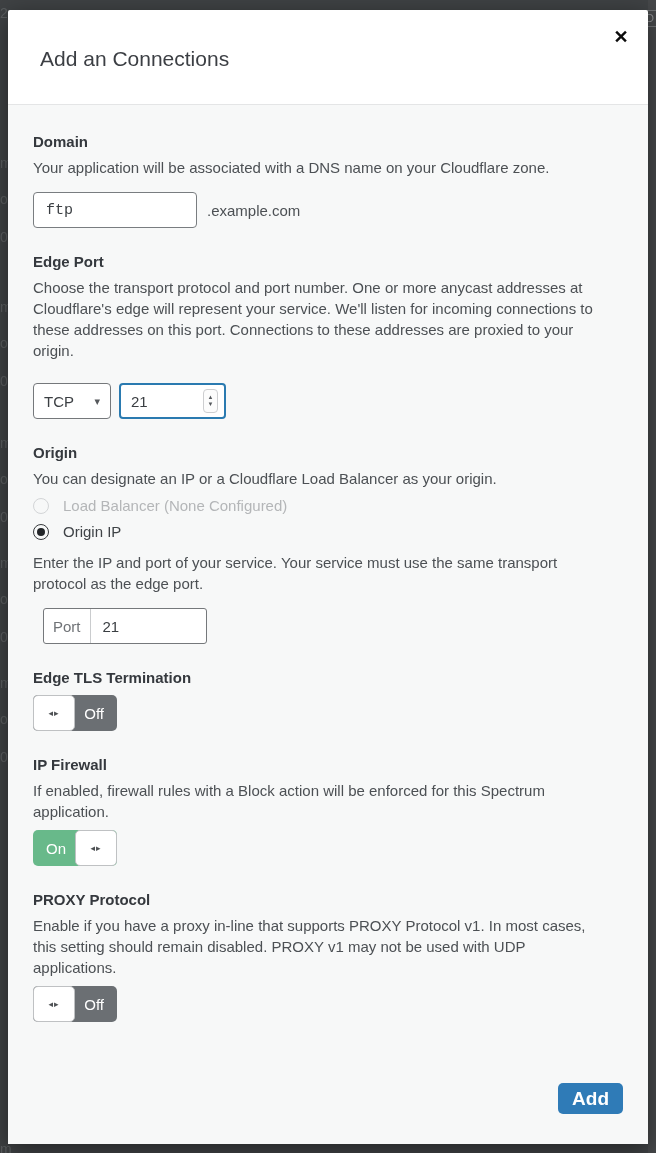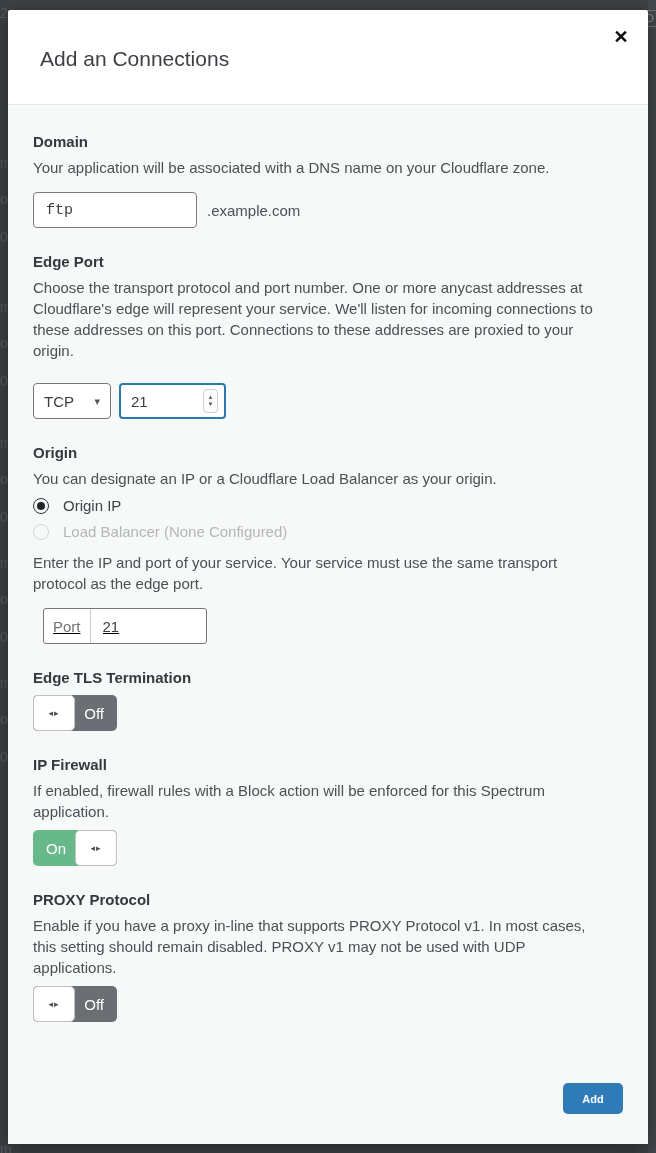--- a/index.html
+++ b/index.html
@@ -117,21 +117,21 @@
   .group-prefix {
     display: flex; align-items: center; padding: 0 9px;
     font-size: 15px; color: #6f7276; border-right: 1px solid #caccce;
   }
   .group-input {
     border: none; outline: none; background: transparent;
     font-family: "Liberation Sans", sans-serif;
     font-size: 15px; color: #3a3e42; padding: 0 12px; min-width: 0;
   }
   .ip-group { width: 278px; }
-  .port-group { width: 164px; margin-left: 10px; text-decoration: underline; }
+  .port-group { width: 164px; margin-left: 10px; }
   
   .toggle { position: relative; width: 84px; height: 36px; margin-top: 8px; cursor: pointer; }
   .toggle-track {
     position: absolute; inset: 0; border-radius: 5px;
     display: flex; align-items: center;
     font-size: 15px; color: #fff;
   }
   .toggle-track.off { background: #6b6f73; justify-content: flex-end; padding-right: 13px; }
   .toggle-track.on  { background: #68b98a; justify-content: flex-start; padding-left: 13px; }
   .toggle-handle {
@@ -145,21 +145,21 @@
   
   .footer-row {
     margin-top: auto; flex: 0 0 auto;
     display: flex; justify-content: flex-end;
     padding-bottom: 30px;
   }
   .add-btn {
     min-width: 60px; height: 31px; padding: 0 14px;
     background: #2f7bb7; border: none; border-radius: 5px;
     color: #fff; font-family: "Liberation Sans", sans-serif;
-    font-size: 11px; font-weight: 700; cursor: pointer;
+    font-size: 19px; font-weight: 700; cursor: pointer;
   }
 </style>
 </head>
 <body>
 
 <div class="backdrop-strip-left">
     <span class="frag" style="top: 6px;">2</span>
     <span class="frag" style="top: 156px;">m</span>
     <span class="frag" style="top: 192px;">o</span>
     <span class="frag" style="top: 230px;">0</span>
@@ -217,28 +217,28 @@
           </div>
         </div>
       </div>
     </div>
 
     <div class="section">
       <div class="sec-label">Origin</div>
       <div class="sec-desc" style="margin-bottom:8px">You can designate an IP or a Cloudflare Load Balancer as your origin.</div>
       <div class="radio-group">
         <div class="radio-row">
+          <span class="radio-outer disabled"></span>
+          <span class="radio-label disabled">Load Balancer (None Configured)</span>
+        </div>
+        <div class="radio-row">
           <span class="radio-outer">
               <span class="radio-dot"></span>
             </span>
           <span class="radio-label">Origin IP</span>
-        </div>
-        <div class="radio-row">
-          <span class="radio-outer disabled"></span>
-          <span class="radio-label disabled">Load Balancer (None Configured)</span>
         </div>
       </div>
       <div class="sec-desc">Enter the IP and port of your service. Your service must use the same transport protocol as the edge port.</div>
       <div class="group-row">
         <div class="input-group port-group">
           <span class="group-prefix">Port</span>
           <input class="group-input" style="flex: 1 1 0%;" value="21">
         </div>
       </div>
     </div>

